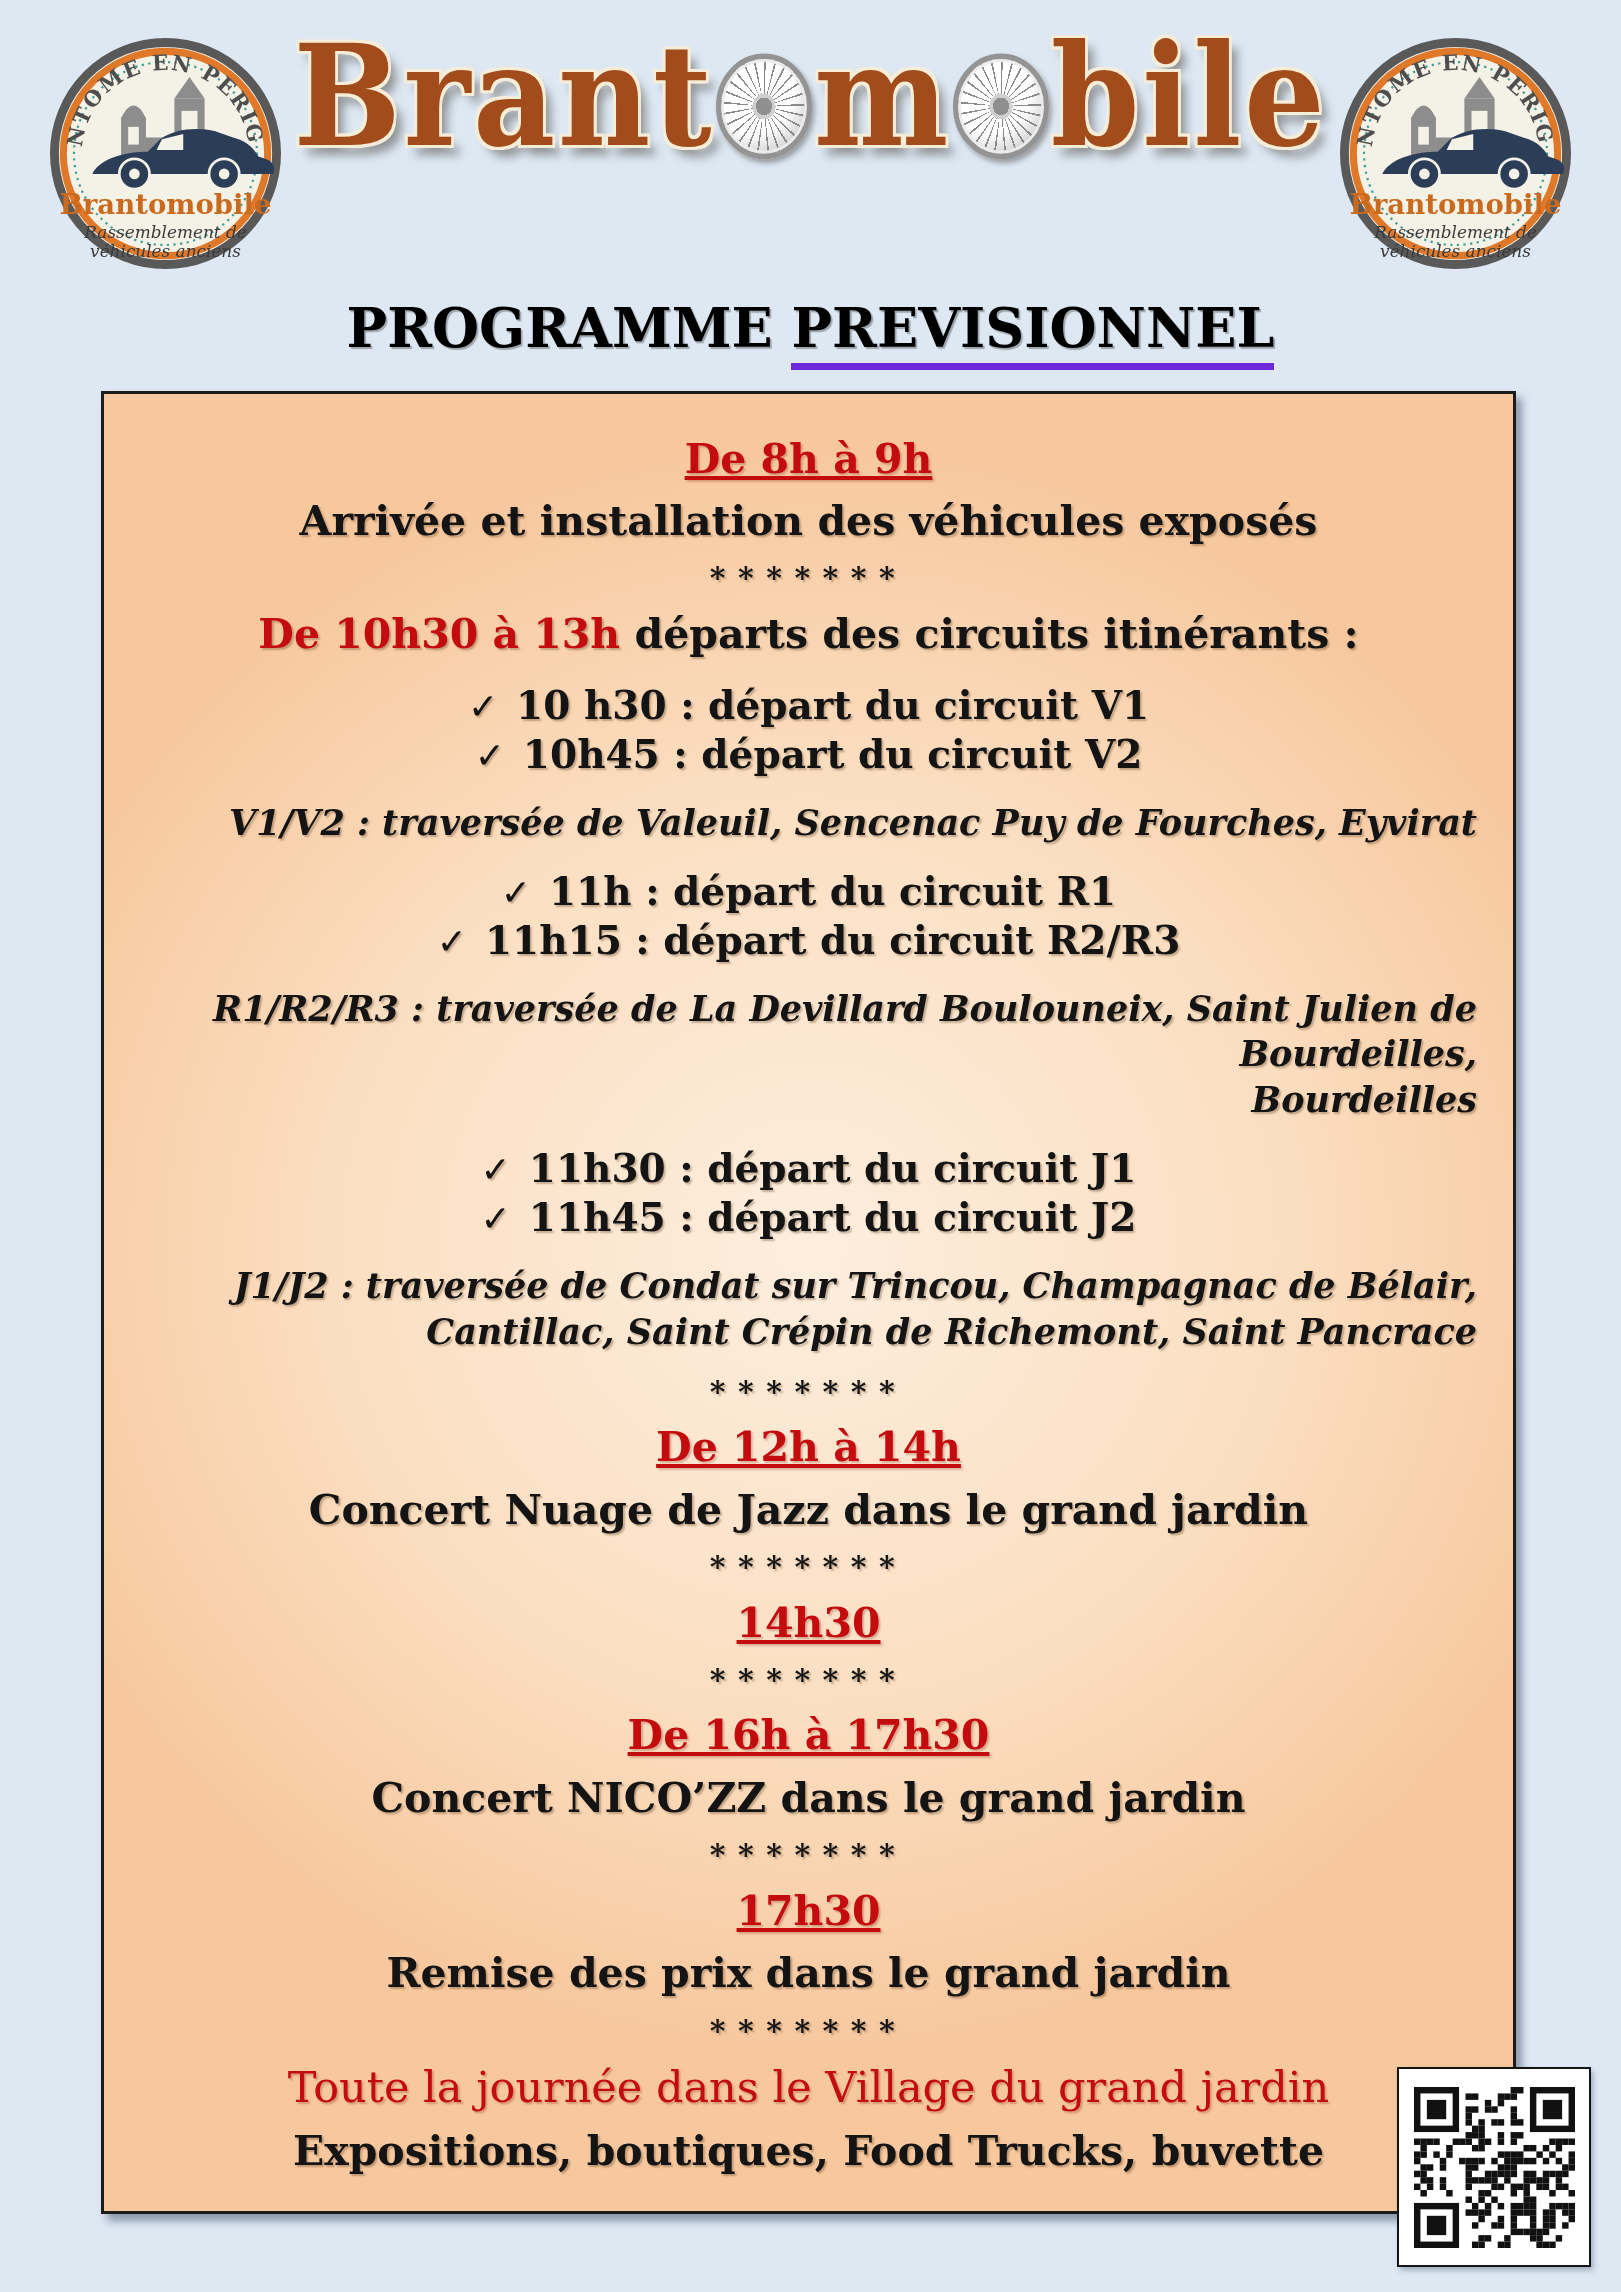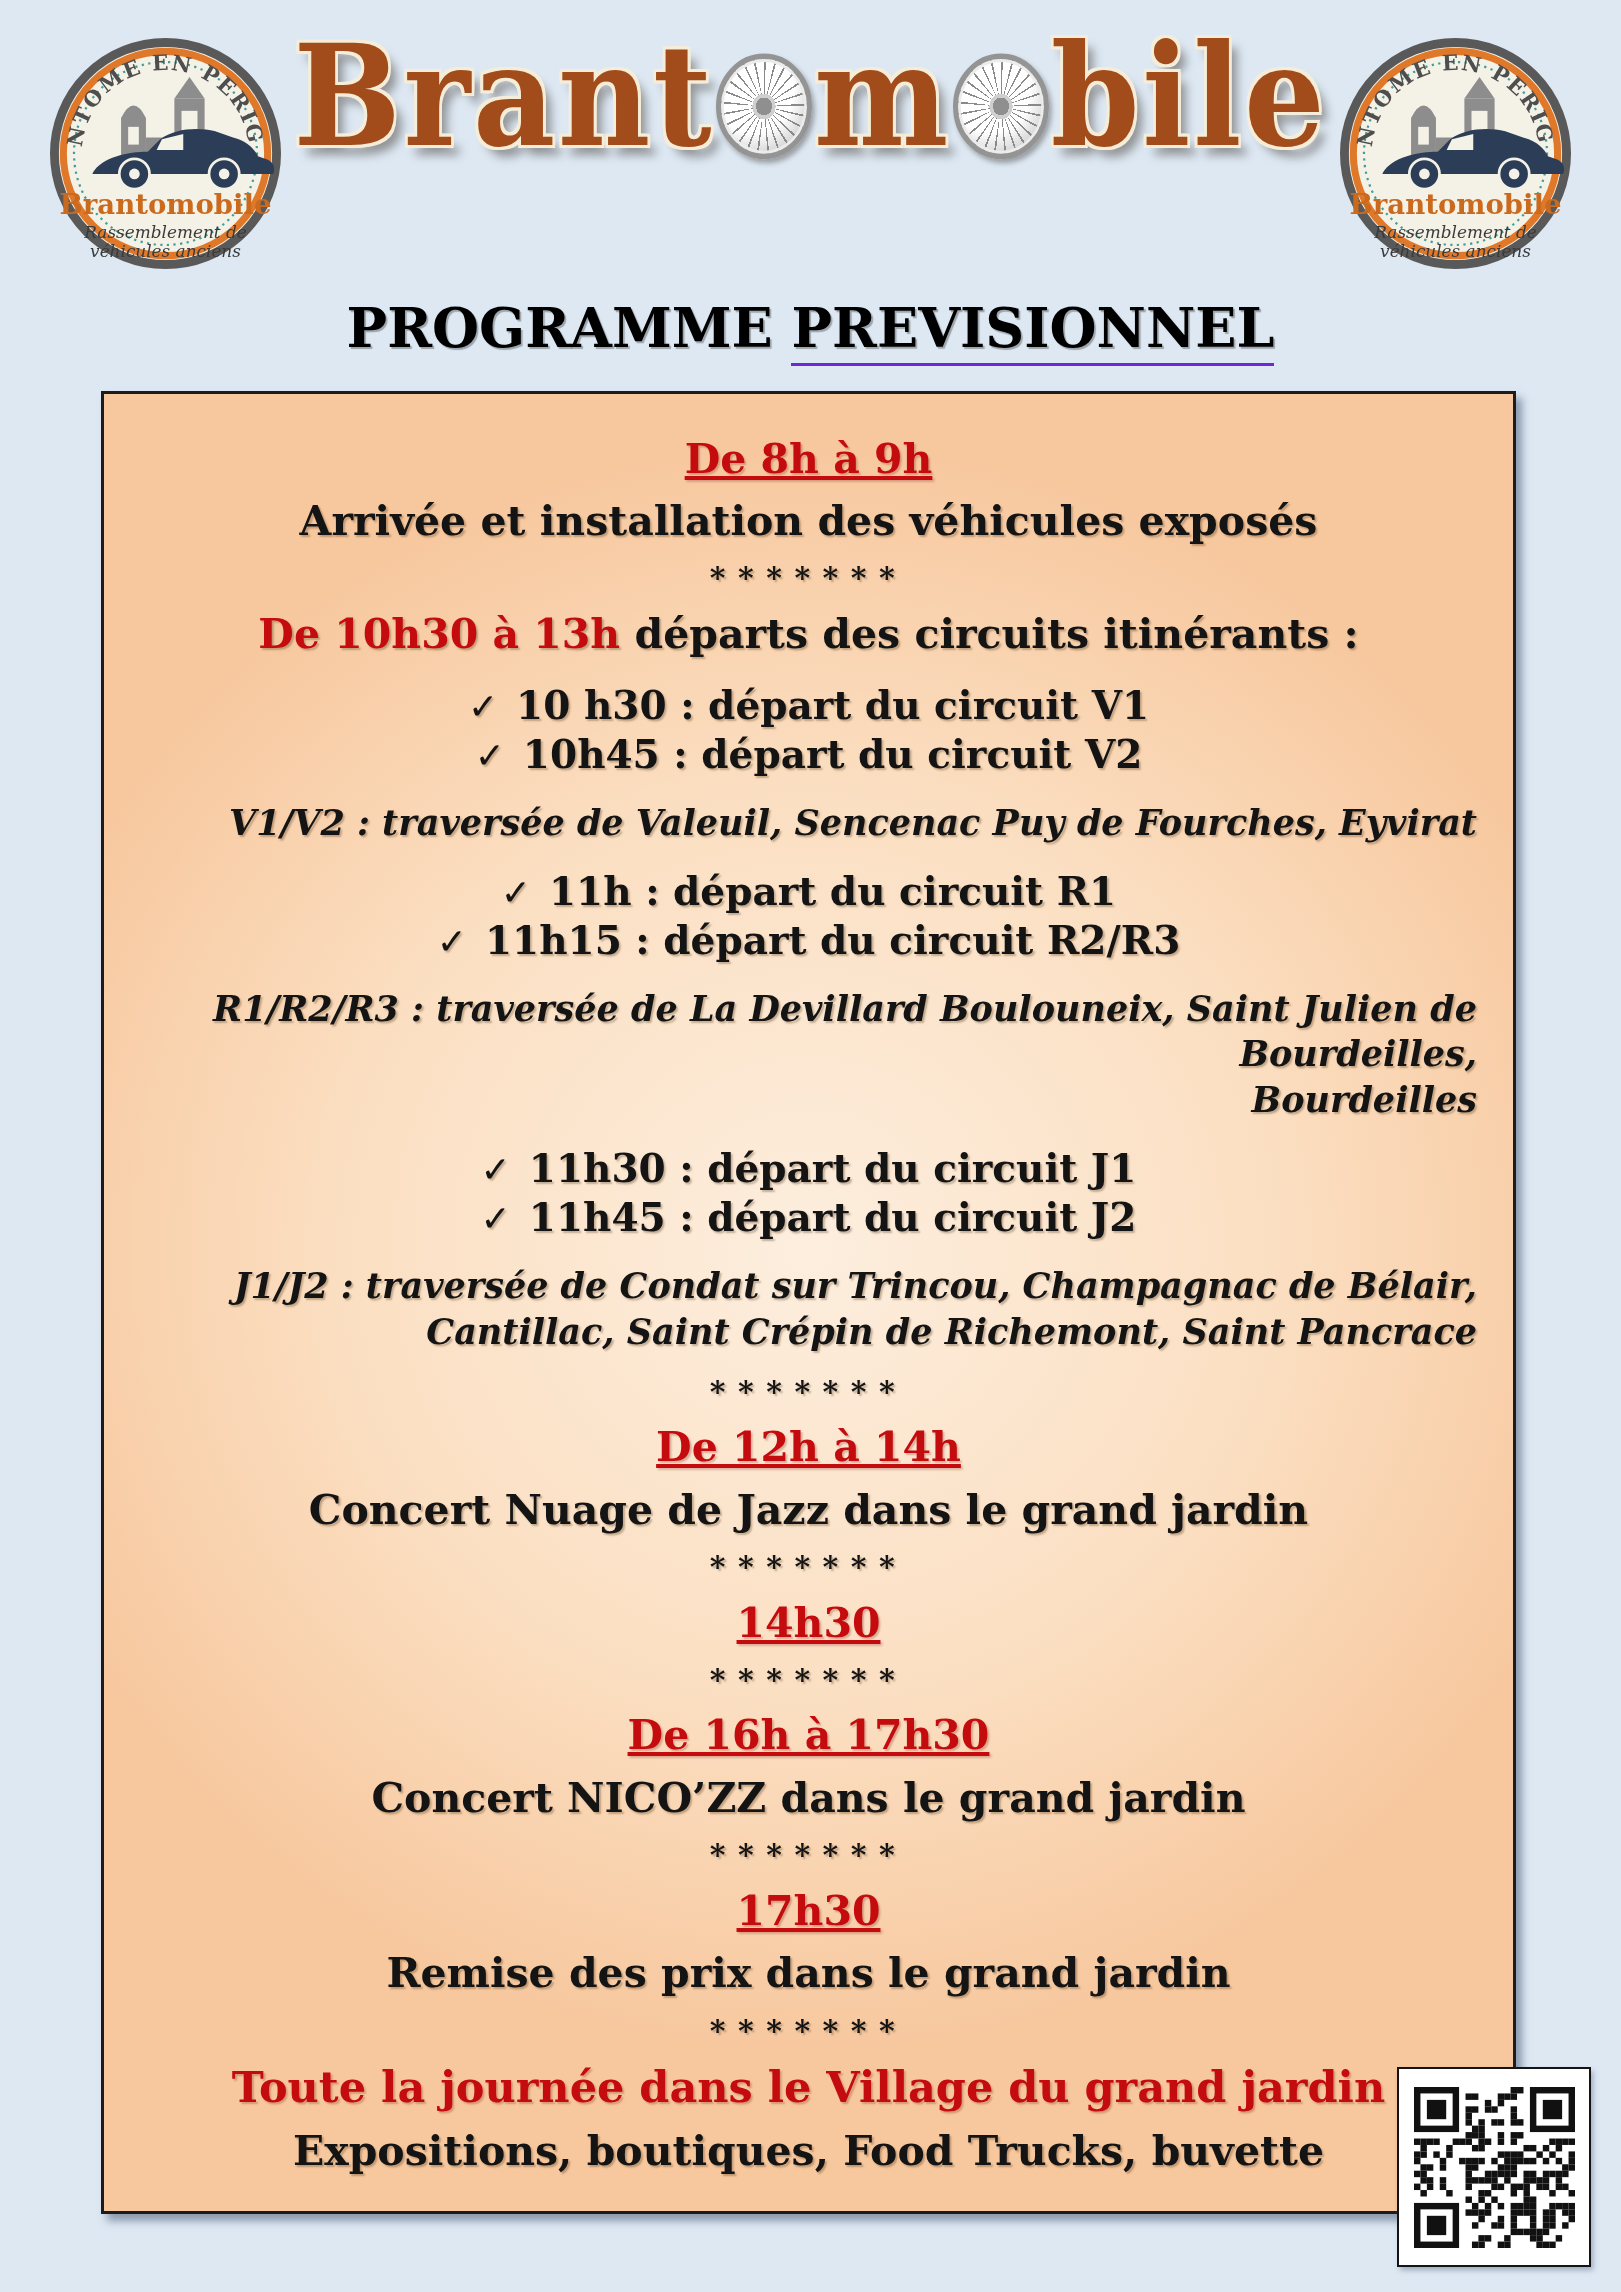--- a/index.html
+++ b/index.html
@@ -37,42 +37,42 @@
     text-shadow:
       -3.6px -3.6px 0 #fff, 3.6px -3.6px 0 #fff, -3.6px 3.6px 0 #fff, 3.6px 3.6px 0 #fff,
       -3.6px 0 0 #fff, 3.6px 0 0 #fff, 0 -3.6px 0 #fff, 0 3.6px 0 #fff,
       8px 9px 8px rgba(110,110,110,.8);
   }
   .prog-title{
     position:absolute; top:296px; left:0; right:0; text-align:center;
     font-size:54px; font-weight:bold; color:#000;
     text-shadow:1.8px 1.8px 0.9px rgba(40,40,40,.35);
   }
-  .prog-title .underlined{border-bottom:3px solid #6d28d9; padding-bottom:2.7px;}
+  .prog-title .underlined{border-bottom:7px solid #6d28d9; padding-bottom:2.7px;}
 
   
   .badge{position:absolute; top:38px; width:231px; height:231px;}
   .badge-left{left:50px;} .badge-right{left:1340px;}
 
   
   .program-box{
     position:absolute; left:101px; top:391px; width:1415px; height:1823px;
     box-sizing:border-box; border:3.6px solid #1c1c1c;
     background:radial-gradient(ellipse 60% 45% at 50% 47%, #fdeede 0%, #fbdfc2 55%, #f7c79d 100%);
     box-shadow:6.3px 7.2px 8px rgba(95,110,135,.65);
     text-align:center; padding:27px 36px 0;
   }
   .blk{margin-top:12.5px; line-height:1.22; color:#141414;
        text-shadow:1.8px 1.8px 1.8px rgba(90,60,30,.35);}
   .blk-time{font-size:41px; font-weight:bold; color:#c40b0e;
             text-shadow:1.8px 1.8px 1.8px rgba(130,40,30,.3);text-decoration:underline;}
   .blk-event{font-size:41px; font-weight:bold;}
   .blk-mixed{font-size:41px; font-weight:bold;}
   .blk-mixed .red{color:#c40b0e;}
-  .blk-allday{font-size:43px; font-weight:bold; color:#c40b0e;
+  .blk-allday{font-size:43px; font-weight:normal; color:#c40b0e;
               text-shadow:1.8px 1.8px 1.8px rgba(130,40,30,.3);}
   .blk-stars{font-size:30px; font-weight:bold; letter-spacing:12.5px; margin-top:14.3px; line-height:1.2;}
   .blk-check{font-size:39px; font-weight:bold; line-height:1.12;}
   .blk-check + .blk-check{margin-top:5.4px;}
   .blk-check .check{font-weight:normal; font-size:36px; margin-right:18px;}
   .blk-route{font-size:35px; font-weight:bold; font-style:italic;
              white-space:pre-line; margin:23px 0 19.7px; line-height:1.3;text-align:right;}
   .blk-gap{margin-top:25px;}
 
   

